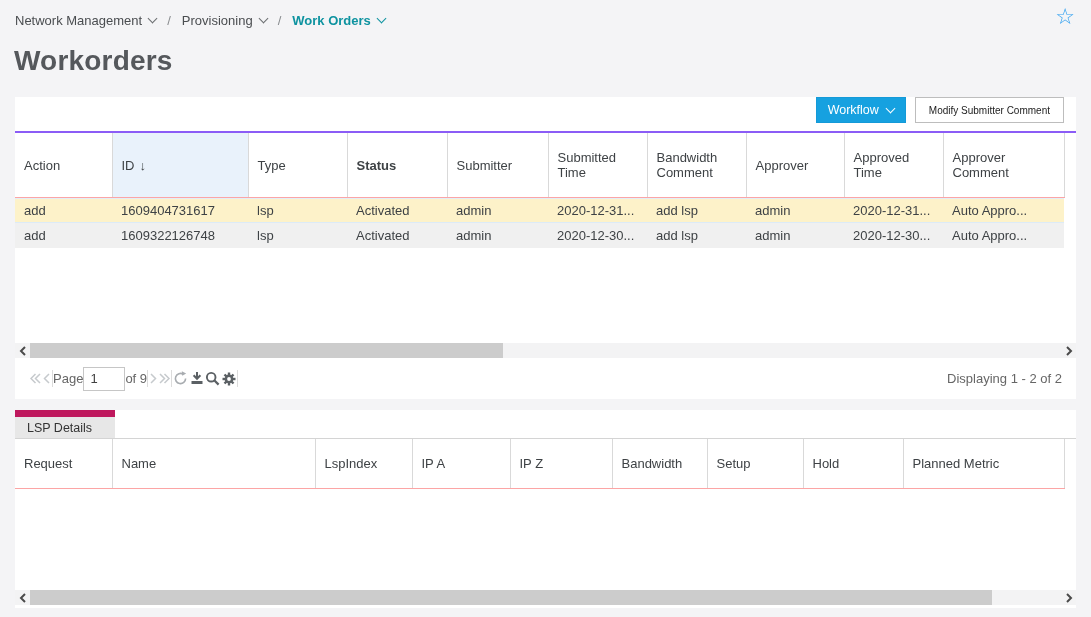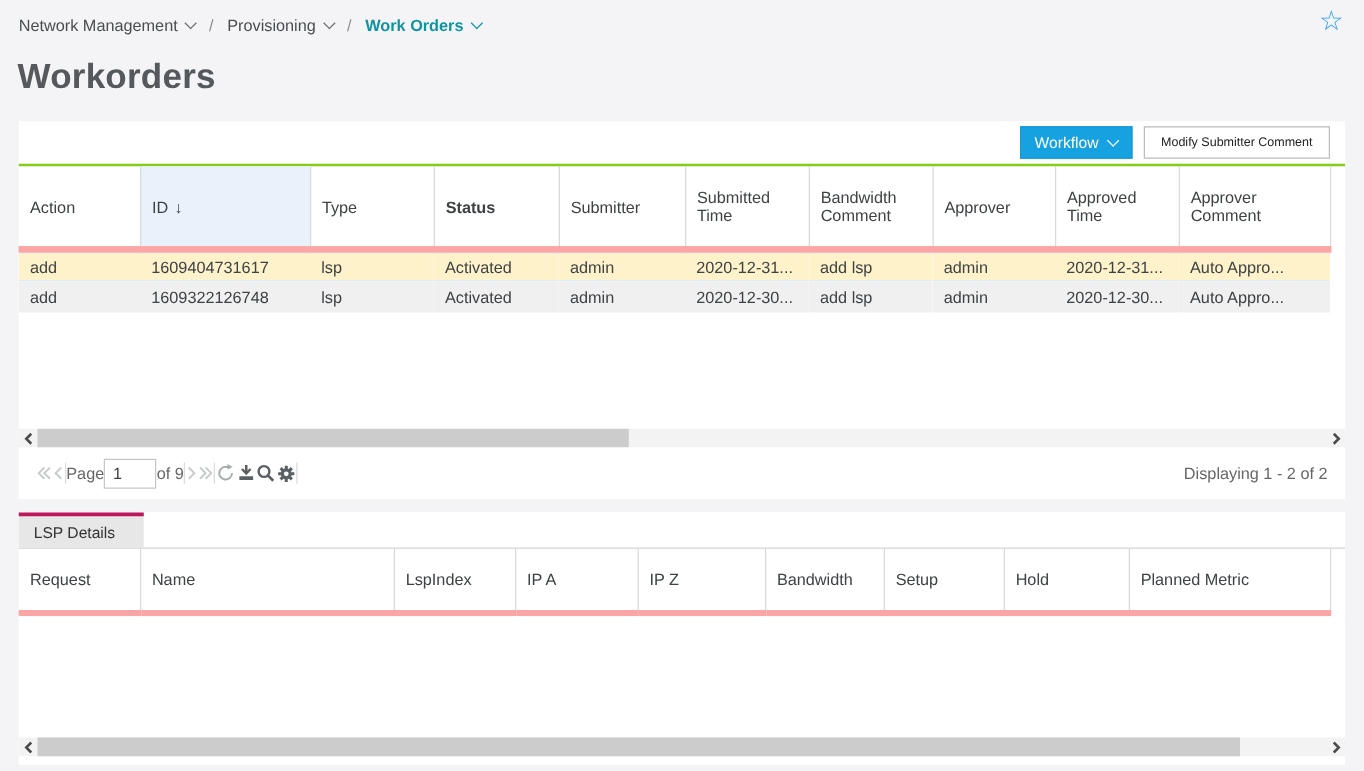--- a/index.html
+++ b/index.html
@@ -16,28 +16,28 @@
   .crumb.active .chev{border-color:#0e93a0}
   .crumb-sep{margin:0 11px;color:#8a8d90}
   .star{position:absolute;right:16px;top:6px;font-size:22px;color:#2f9ff0;cursor:pointer;line-height:22px}
   
   h1{margin:12px 0 0 14px;font-size:28px;font-weight:bold;color:#55585c;letter-spacing:.2px}
   
   .panel{position:absolute;left:15px;width:1061px;background:#fff}
   .panel-main{top:97px;height:302px}
   .panel-details{top:410px;height:195px}
   
-  .panel-toolbar{height:34px;display:flex;justify-content:flex-end;align-items:center;gap:9px;padding-right:12px;border-bottom:2px solid #84cc16}
+  .panel-toolbar{height:34px;display:flex;justify-content:flex-end;gap:9px;padding-right:12px;border-bottom:2px solid #8b5cf6}
   .btn-primary{background:#16a1e0;color:#fff;border:1px solid #149ad8;font-size:12.5px;height:26px;padding:0 11px;display:flex;align-items:center;cursor:pointer;font-family:inherit}
   .btn-primary .lbl{margin-right:8px}
   .btn-primary .chev{border-color:#fff;margin-top:-3px}
   .btn-secondary{background:#fff;border:1px solid #bdbdbd;color:#222;font-size:10px;height:26px;padding:0 13px;cursor:pointer;font-family:inherit}
   
   table{border-collapse:collapse;table-layout:fixed;width:1049px;font-size:13px;color:#3e4245}
-  th{font-weight:normal;text-align:left;padding:17px 9px;border-right:1px solid #d9d9d9;border-bottom:5px solid #fca5a5;box-sizing:border-box;vertical-align:middle;overflow:hidden;cursor:pointer}
+  th{font-weight:normal;text-align:left;padding:17px 9px;border-right:1px solid #d9d9d9;border-bottom:1px solid #fca5a5;box-sizing:border-box;vertical-align:middle;overflow:hidden;cursor:pointer}
   .grid-main th{height:45px}
   .grid-details th{height:32px}
   th.sorted{background:#e9f2fb}
   th.emph span{font-weight:bold}
   .sort-arrow{color:#6e7China275;margin-left:5px;font-weight:normal}
   td{padding:3px 9px;height:25px;box-sizing:border-box;white-space:nowrap;overflow:hidden;cursor:default}
   tr.selected td{background:#fdf2c9;box-shadow:inset 0 1px 0 #e3eef8,inset 0 -1px 0 #dcebf7}
   tr.alt td{background:#f0f0f0}
   td.focused{box-shadow:inset 0 0 0 1px #4896d2}
   
@@ -51,21 +51,21 @@
   .paging{position:absolute;left:0;bottom:0;width:1061px;height:41px;display:flex;align-items:center;gap:0;padding:0 14px;box-sizing:border-box;color:#666;font-size:13px;background:#fff}
   .pg-btn{display:flex;align-items:center;cursor:pointer}
   .pg-btn.disabled{color:#c6cacd}
   .pg-sep{width:1px;height:17px;background:#dcdcdc}
   .page-input{width:34px;height:22px;border:1px solid #c6c6c6;font-size:13px;padding:0 0 0 6px;color:#404040;font-family:inherit;box-sizing:content-box}
   .pg-icon{display:flex;align-items:center;cursor:pointer;color:#5b6064}
   .pg-icon.dim{color:#a8acb0}
   .displaying{margin-left:auto;color:#666}
   
   .tab-strip{height:28px;border-bottom:1px solid #d4d4d4;display:flex;background:#fff}
-  .tab{background:#e7e7e7;border-top:3px solid #be185d;width:100px;box-sizing:border-box;display:flex;align-items:center;padding-left:12px;font-size:12.5px;color:#333;cursor:pointer}
+  .tab{background:#e7e7e7;border-top:7px solid #be185d;width:100px;box-sizing:border-box;display:flex;align-items:center;padding-left:12px;font-size:12.5px;color:#333;cursor:pointer}
   .details-body{height:119px;background:#fff}
 </style>
 </head>
 <body>
 
 <div class="breadcrumb-bar">
   <span class="crumb">
     <span class="lbl">Network Management</span>
     <span class="chev"></span>
   </span>

